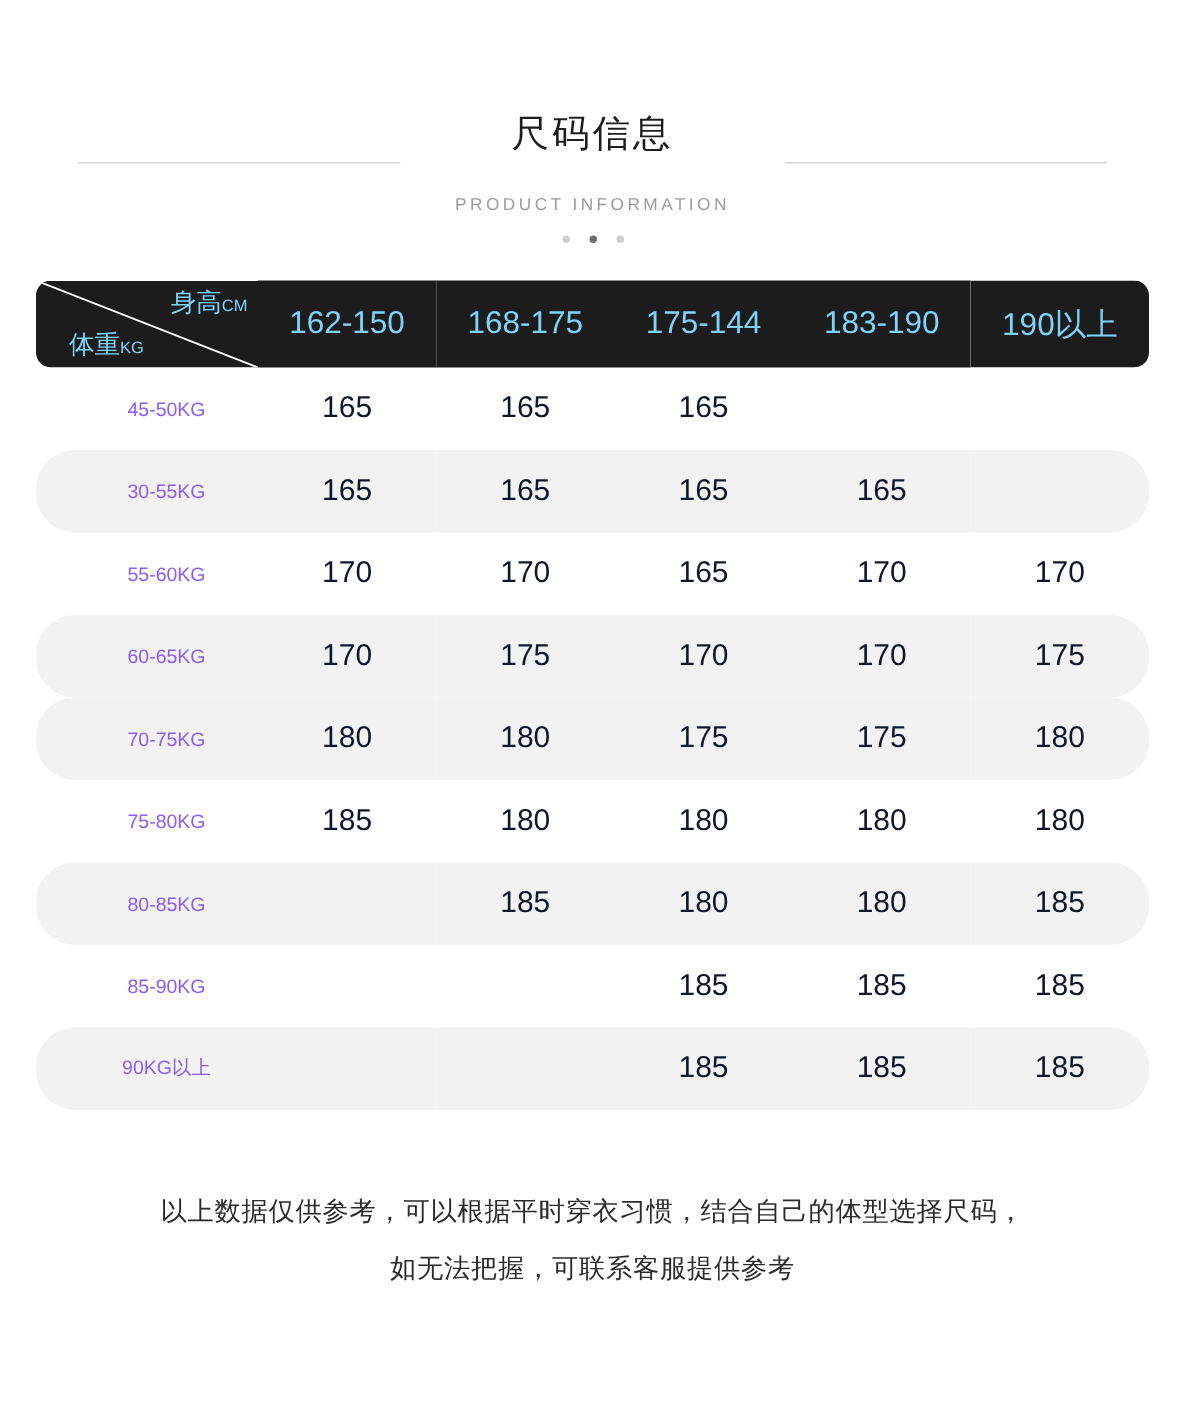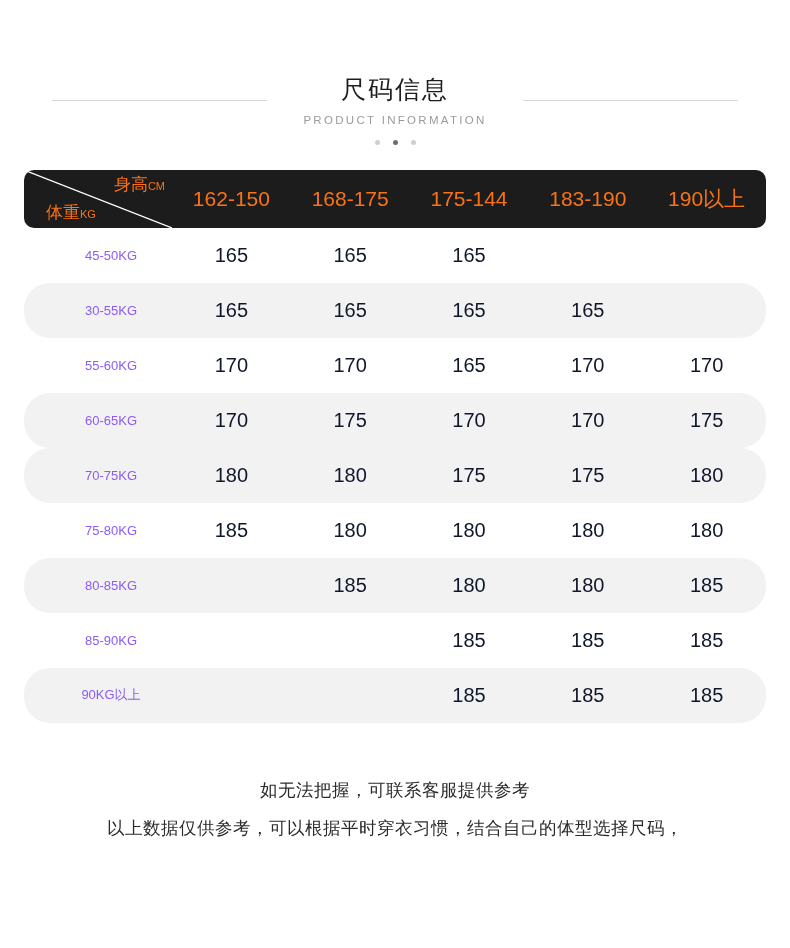--- a/index.html
+++ b/index.html
@@ -43,21 +43,21 @@
   }
   .title-cn {
     font-size: 25px;
     letter-spacing: 2px;
     color: #1d1d1d;
     font-weight: normal;
     line-height: 1.15;
     margin: 0;
   }
   .title-en {
-    margin-top: 10px;
+    margin-top: 27px;
     font-size: 11.5px;
     letter-spacing: 2.3px;
     color: #9b9b9b;
     font-weight: normal;
   }
   .dots {
     margin-top: 14px;
     display: flex;
     gap: 13px;
     align-items: center;
@@ -75,21 +75,21 @@
   .table-wrap {
     margin: 25px 24px 0 24px;
   }
   table.size-table {
     width: 742px;
     border-collapse: collapse;
     table-layout: fixed;
   }
   thead tr {
     background: #1c1c1c;
-    color: #f97316;
+    color: #7dd3fc;
   }
   thead th {
     font-weight: normal;
     font-size: 21px;
     height: 58px;
     text-align: center;
     vertical-align: middle;
     padding: 0;
   }
   thead th:first-child {
@@ -285,15 +285,15 @@
         <td></td>
         <td>185</td>
         <td>185</td>
         <td>185</td>
       </tr>
     </tbody>
   </table>
 </div>
 
 <div class="notes">
+  <div class="line">以上数据仅供参考，可以根据平时穿衣习惯，结合自己的体型选择尺码，</div>
   <div class="line">如无法把握，可联系客服提供参考</div>
-  <div class="line">以上数据仅供参考，可以根据平时穿衣习惯，结合自己的体型选择尺码，</div>
 </div>
 
 </body></html>

